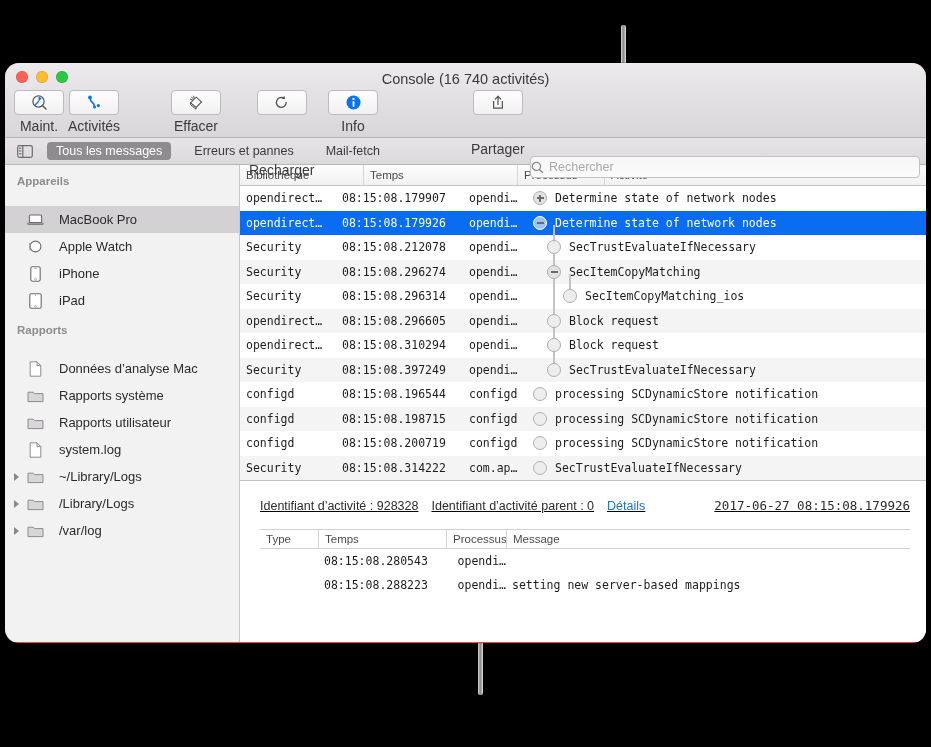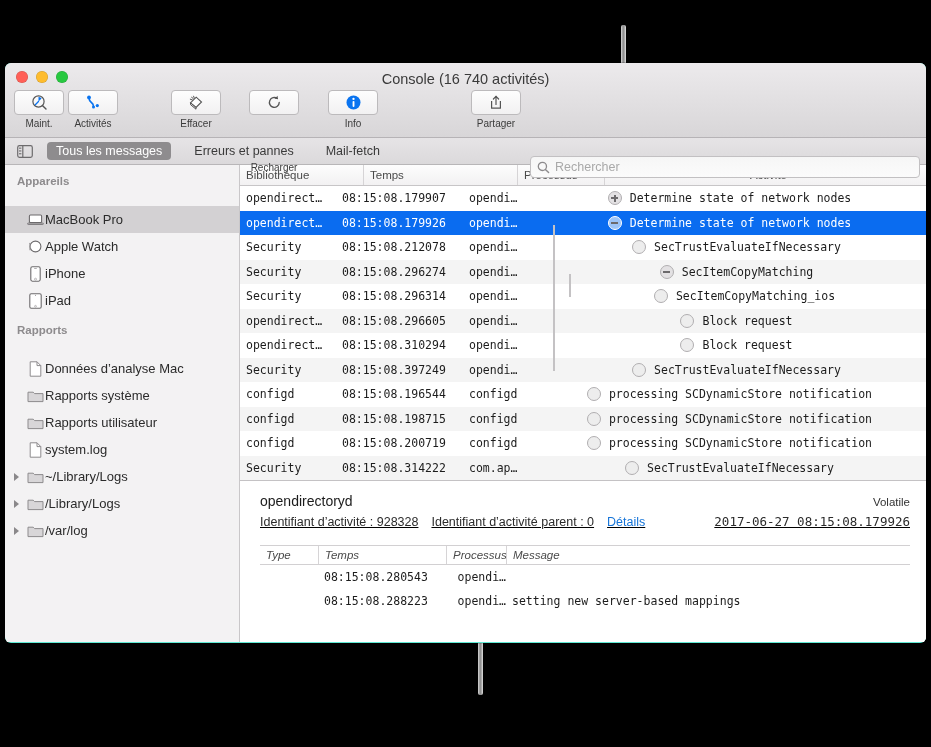--- a/index.html
+++ b/index.html
@@ -20,22 +20,22 @@
     background: linear-gradient(to right,#d8d8d8 0%,#9a9a9a 35%,#8e8e8e 55%,#e2e2e2 100%);
     border-radius: 2px;
   }
   #callout-top    { left: 621px; top: 25px;  height: 200px; }
   #callout-bottom { left: 478px; top: 641px; height: 54px; }
 
   
   #window {
     position: absolute; left: 5px; top: 63px;
     width: 921px; height: 580px;
-    background: #5eead4;
-    border-radius: 6px;
+    background: #ef4444;
+    border-radius: 14px;
     overflow: hidden;
     box-shadow: 0 0 0 0.5px rgba(0,0,0,.35);
   }
 
   
   #toolbar {
     position: relative; height: 75px;
     background: linear-gradient(to bottom,#eceaec 0%,#d8d6d8 100%);
     border-bottom: 1px solid #b6b3b6;
   }
@@ -53,34 +53,34 @@
   .tbtn {
     position: absolute; top: 27px;
     display:flex; flex-direction:column; align-items:center;
   }
   .tbtn .chip {
     width: 50px; height: 25px; border-radius: 4px;
     background: linear-gradient(to bottom,#fdfdfd,#f2f1f2);
     border: 1px solid #bcbabc;
     display:flex; align-items:center; justify-content:center;
   }
-  .tbtn .cap { margin-top: 3px; font-size: 10px; color:#3b3b3b; white-space:nowrap; }
+  .tbtn .cap { margin-top: 3px; font-size: 14px; color:#3b3b3b; white-space:nowrap; }
 
   #tb-maint     { left: 9px; }
   #tb-activites { left: 63px; }
   #tb-effacer   { left: 166px; }
   #tb-recharger { left: 244px; gap: 44px; }
   #tb-info      { left: 323px; justify-content: space-between; }
-  #tb-partager  { left: 466px; }
+  #tb-partager  { left: 466px; gap: 23px; }
 
   #searchfield {
     position:absolute; top: 93px; left: 525px; width: 390px; height: 22px;
     background: linear-gradient(to bottom,#f6f6f6,#fbfbfb);
     border: 1px solid #c2c0c2; border-radius: 4px;
-    display:flex; align-items:center; padding-left:6px; gap:5px;
+    display:flex; align-items:center; gap:5px;
   }
   #searchfield .ph { font-size: 12.5px; color:#a9a9a9; }
 
   
   #filterbar {
     height: 27px;
     background: linear-gradient(to bottom,#e6e4e6,#dbd9db);
     border-bottom: 1px solid #b8b6b8;
     display:flex; align-items:center; padding-left: 12px; gap: 14px;
   }
@@ -95,21 +95,21 @@
   
   #sidebar {
     width: 235px; background:#f3f2f3;
     border-right: 1px solid #c9c7c9;
     padding-top: 6px; font-size: 13px; color:#2b2b2b;
   }
   .sb-head {
     font-size: 11.5px; color:#8d8b8d; padding: 4px 0 19px 12px; font-weight:700;
   }
   .sb-item {
-    height: 27px; display:flex; align-items:center; gap:1px;
+    height: 27px; display:flex; align-items:center; gap:15px;
     padding-left: 22px; position:relative;
   }
   .sb-item.sel { background:#d3d1d3; }
   .sb-item .tri {
     position:absolute; left:9px; width:0;height:0;
     border-left: 5px solid #8a888a; border-top:4px solid transparent; border-bottom:4px solid transparent;
   }
   .sb-ico { width: 17px; height: 15px; flex:none; display:flex; align-items:center; justify-content:center; }
 
   
@@ -119,21 +119,21 @@
     height: 21px; display:flex; align-items:center;
     background: linear-gradient(to bottom,#fdfdfd,#f2f1f2);
     border-bottom: 1px solid #c7c5c7;
     font-size: 11.5px; color:#4a4a4a;gap:27px;
   }
   .th { padding-left: 6px; border-left: 1px solid #d6d4d6; height:100%; display:flex; align-items:center; }
   .th:first-child { border-left: none; }
   .c-lib  { width: 96px; }
   .c-time { width: 127px; }
   .c-proc { width: 60px; }
-  .c-act  { flex:1;justify-content:center; }
+  .c-act  { flex:1; }
 
   #loglist { height: 294px; overflow:hidden; }
   .row {
     height: 24.5px; display:flex; align-items:center;
     font-family: "DejaVu Sans Mono", monospace; font-size: 11.5px; color:#1c1c1c;
   }
   .row.alt { background:#f4f4f4; }
   .row.sel { background:#0a6cf0; color:#fff; }
   .cell { padding-left: 6px; overflow:hidden; white-space:nowrap; }
   .cell.c-act { display:flex; align-items:center; padding-left:0; position:relative; }
@@ -169,21 +169,21 @@
   .d-meta { display:flex; gap: 13px; font-size: 12.5px; color:#2b2b2b; }
   #d-details { color:#1574d8; }
   #d-timestamp { font-size: 12.5px; color:#2b2b2b; font-family:"DejaVu Sans Mono", monospace;margin-left:46px; }
 
   #d-table { margin-top: 16px; }
   .dthead {
     height: 20px; display:flex; align-items:center;
     border-top: 1px solid #d2d0d2; border-bottom: 1px solid #d2d0d2;
     font-size: 11.5px; color:#4a4a4a;
   }
-  .dth { padding-left: 6px; border-left: 1px solid #d6d4d6; height:100%; display:flex; align-items:center;font-style:italic; }
+  .dth { padding-left: 6px; border-left: 1px solid #d6d4d6; height:100%; display:flex; align-items:center; }
   .dth:first-child { border-left:none; }
   .dc-type { width: 58px; }
   .dc-time { width: 128px; }
   .dc-proc { width: 60px; }
   .dc-msg  { flex:1; }
   .drow {
     height: 24px; display:flex; align-items:center;
     font-family:"DejaVu Sans Mono", monospace; font-size: 11.5px; color:#1c1c1c;
   }
   .dcell { padding-left: 6px; white-space:nowrap; overflow:hidden; }
@@ -553,24 +553,20 @@
                 <div class="tree-spacer" style="width: 10px;"></div>
                 <div class="node leaf"></div>
                 <span class="act-label">SecTrustEvaluateIfNecessary</span>
               </div>
             </div>
             <div class="connector" style="left: 313px; top: 39.2px; height: 145.775px;"></div>
             <div class="connector" style="left: 329px; top: 88.2px; height: 23.275px;"></div>
           </div>
 
         <div id="detail">
-          <div class="d-row1">
-            <span id="d-proc">opendirectoryd</span>
-            <span id="d-volatile">Volatile</span>
-          </div>
           <div class="d-row2">
             <span class="d-meta">
               <span>Identifiant d’activité : 928328</span>
               <span>Identifiant d’activité parent : 0</span>
               <span id="d-details">Détails</span>
             </span>
             <span id="d-timestamp">2017-06-27 08:15:08.179926</span>
           </div>
 
           <div id="d-table">

